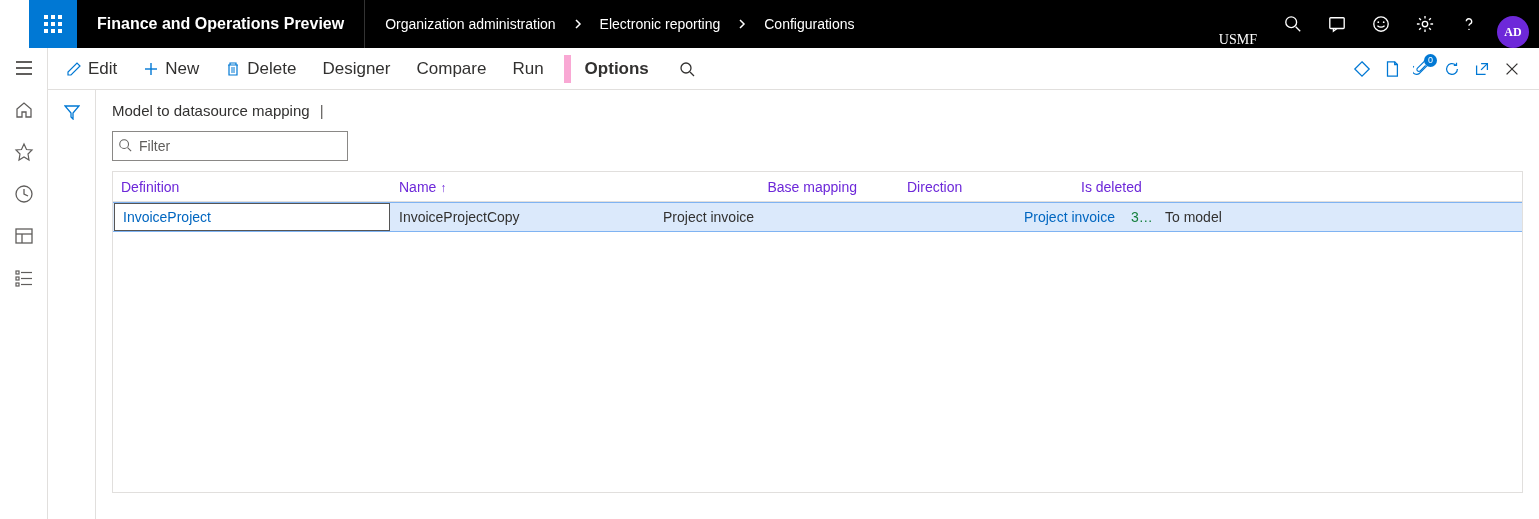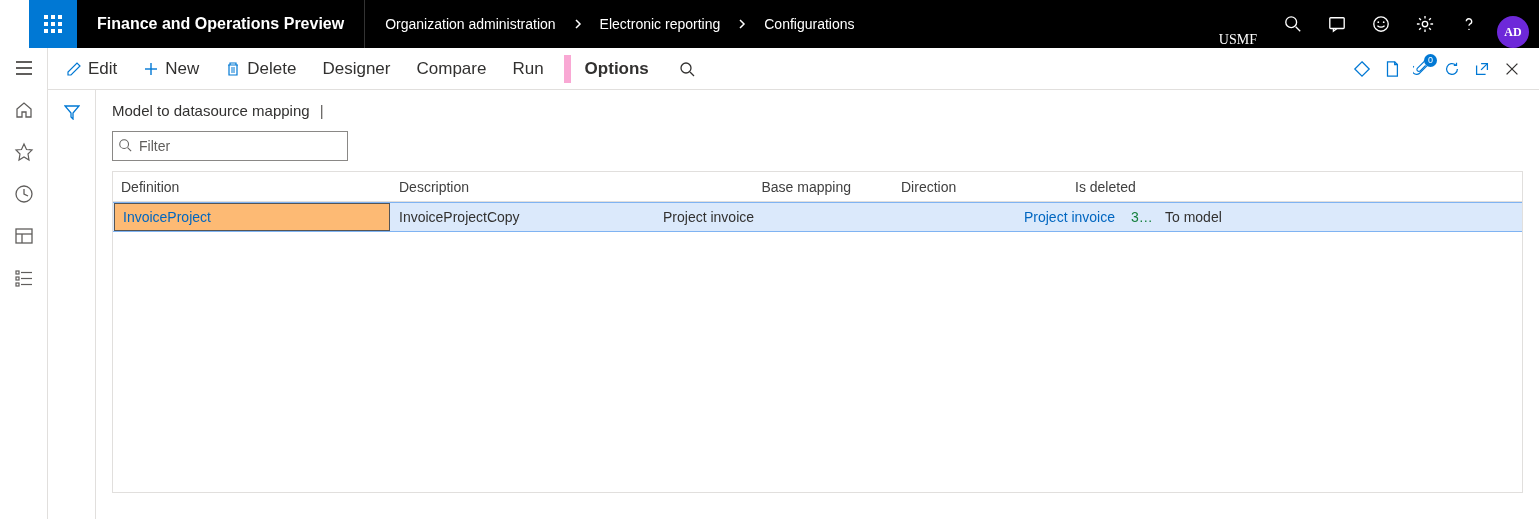--- a/index.html
+++ b/index.html
@@ -50,33 +50,33 @@
   .page-header .context { color:#605e5c; letter-spacing: .2px; }
 
   .filter-box { position: relative; width: 236px; margin-bottom: 10px; }
   .filter-box input { width: 100%; height: 30px; padding: 4px 8px 4px 26px; border: 1px solid #8a8886; font-size: 14px; color:#323130; }
   .filter-box input::placeholder { color: #605e5c; }
   .filter-box svg { position:absolute; left:6px; top:7px; width:14px; height:14px; stroke:#605e5c; fill:none; }
 
   
   .grid-wrap { border: 1px solid #e1dfdd; flex:0 0 auto; }
   .grid-head, .grid-row { display:flex; align-items:center; height:30px; }
-  .grid-head { background:#fff; border-bottom: 1px solid #e1dfdd; color:#404040; }
+  .grid-head { background:#fff; border-bottom: 1px solid #e1dfdd; color:#6d28d9; }
   .grid-row { background: #dbe9fb; border: 1px solid #7fb3f2; border-left:none; border-right:none; }
   .cell { padding: 0 8px; overflow:hidden; white-space:nowrap; text-overflow:ellipsis; font-size:14px; }
   .cell.def { width: 278px; }
   .cell.name { width: 264px; }
   .cell.desc { width: 258px; }
   .cell.base { width: 210px; text-align: right; }
   .cell.num { width: 30px; text-align: right; color:#15803d; }
   .cell.dir { width: 178px; padding-left: 12px; }
   .cell.del { width: 110px; }
   .grid-head .cell { font-weight: 400; }
   .sort-arrow { font-size: 12px; margin-left: 4px; }
-  .row-def-cell { border: 1px solid #555; background: #fdba74; height: 28px; display:flex; align-items:center; padding: 0 8px; color:#0066c0; margin: 0 0 0 0; }
+  .row-def-cell { border: 1px solid #555; background: #ffffff; height: 28px; display:flex; align-items:center; padding: 0 8px; color:#0066c0; margin: 0 0 0 0; }
   .cell.def.inrow { padding:0 1px; }
   .link { color:#0066c0; }
   .grid-body-pad { height: 260px; }
 
 </style>
 </head>
 <body>
 
 <div class="topbar">
   <div class="waffle">
@@ -277,21 +277,23 @@
           <svg viewBox="0 0 16 16">
               <circle cx="7" cy="7" r="5" stroke-width="1.2"></circle>
               <line x1="11" y1="11" x2="15" y2="15" stroke-width="1.2"></line>
             </svg>
           <input type="text" placeholder="Filter" style="">
         </div>
 
         <div class="grid-wrap">
           <div class="grid-head">
             <div class="cell def">Definition</div>
-            <div class="cell desc">Description</div>
+            <div class="cell name">
+              <span>Name</span><span class="sort-arrow">↑</span>
+            </div>
             <div class="cell base">Base mapping</div>
             <div class="cell num"></div>
             <div class="cell dir">Direction</div>
             <div class="cell del">Is deleted</div>
           </div>
 
           <div class="grid-row">
             <div class="cell def inrow">
               <div class="row-def-cell">InvoiceProject</div>
             </div>

